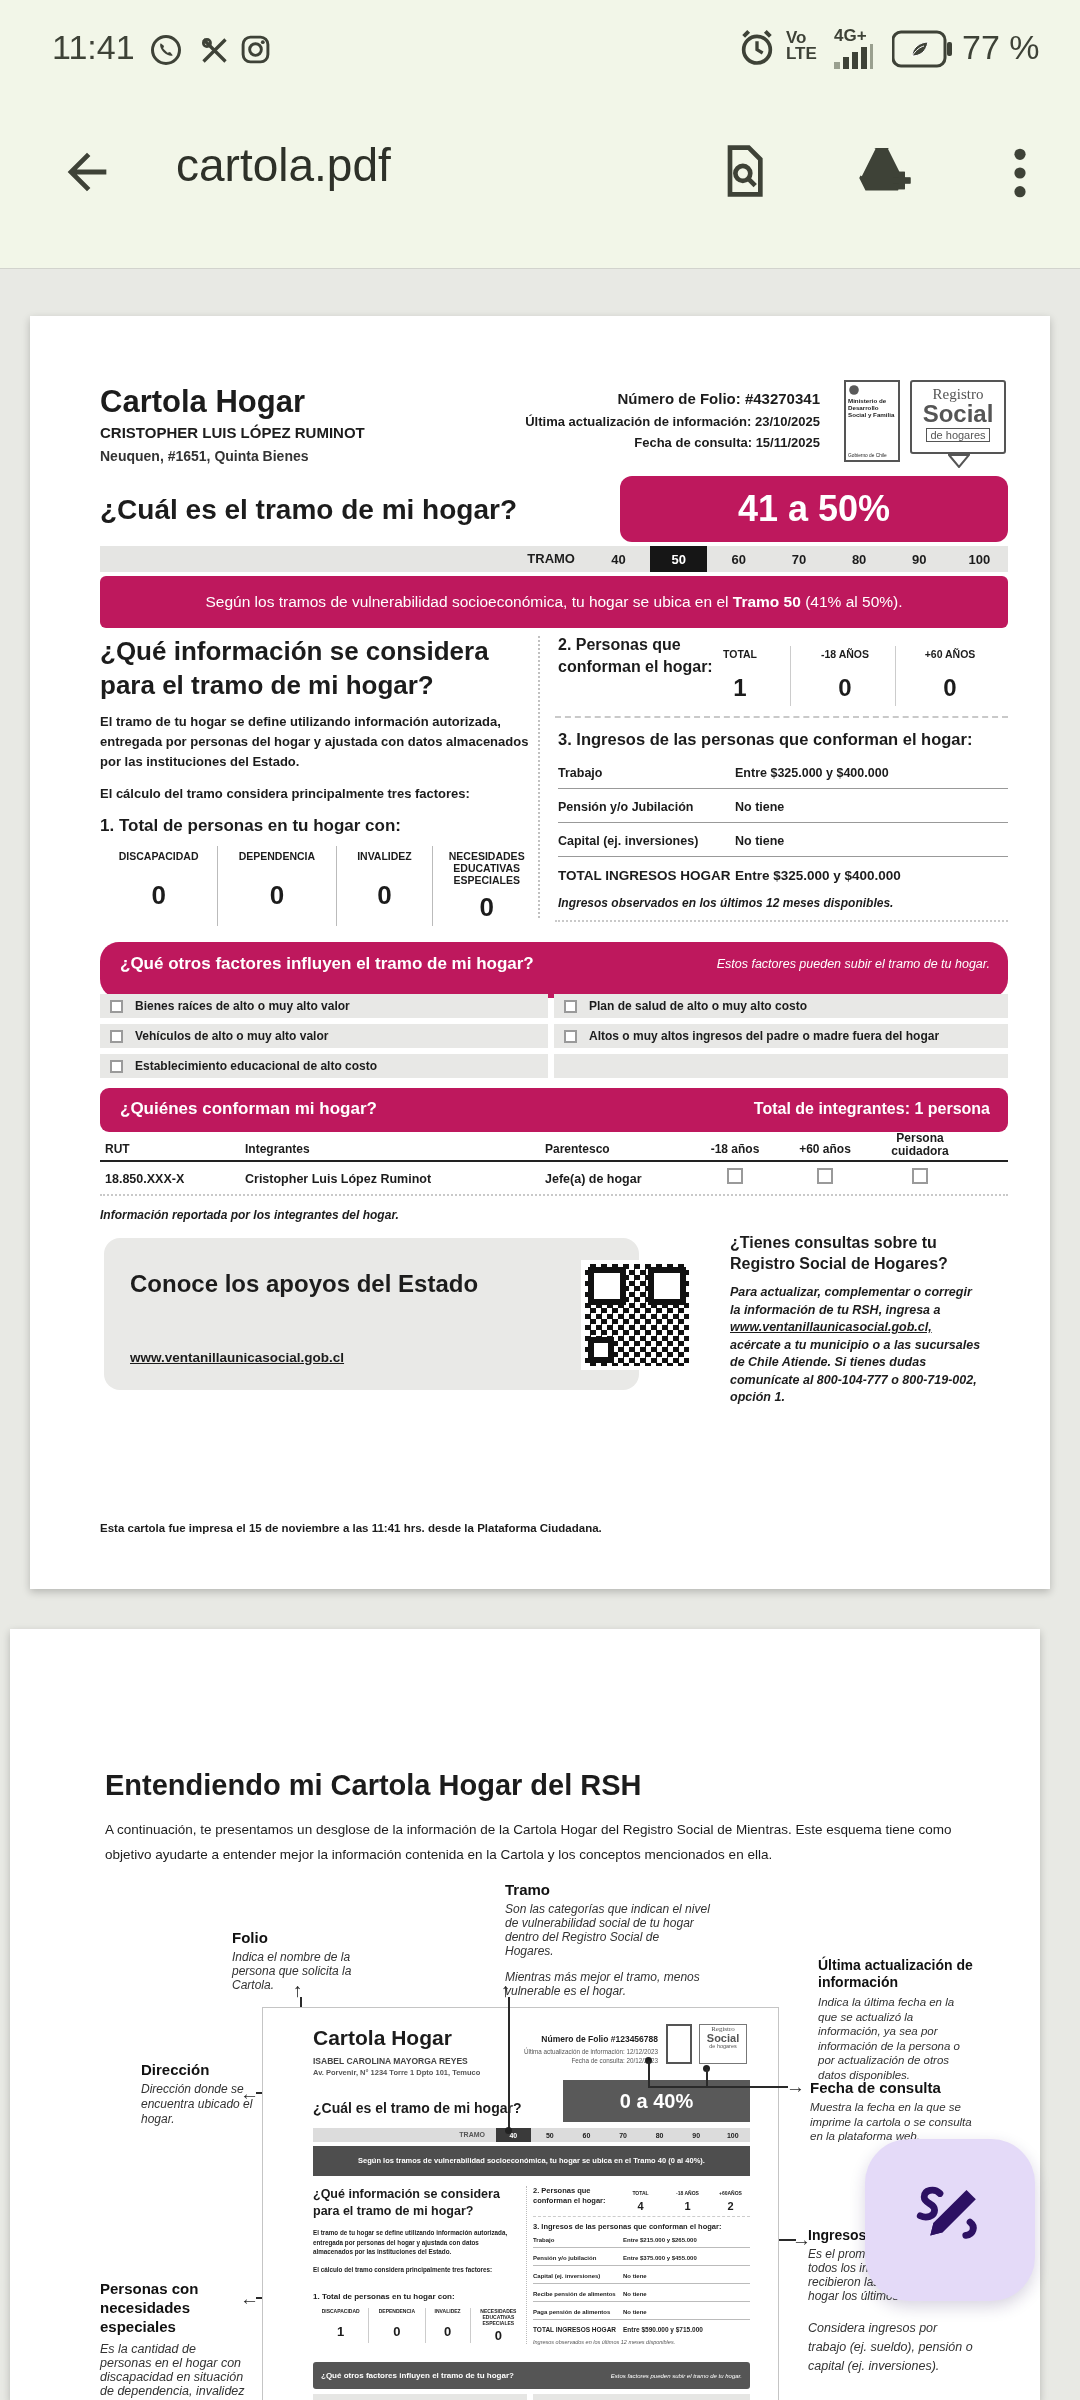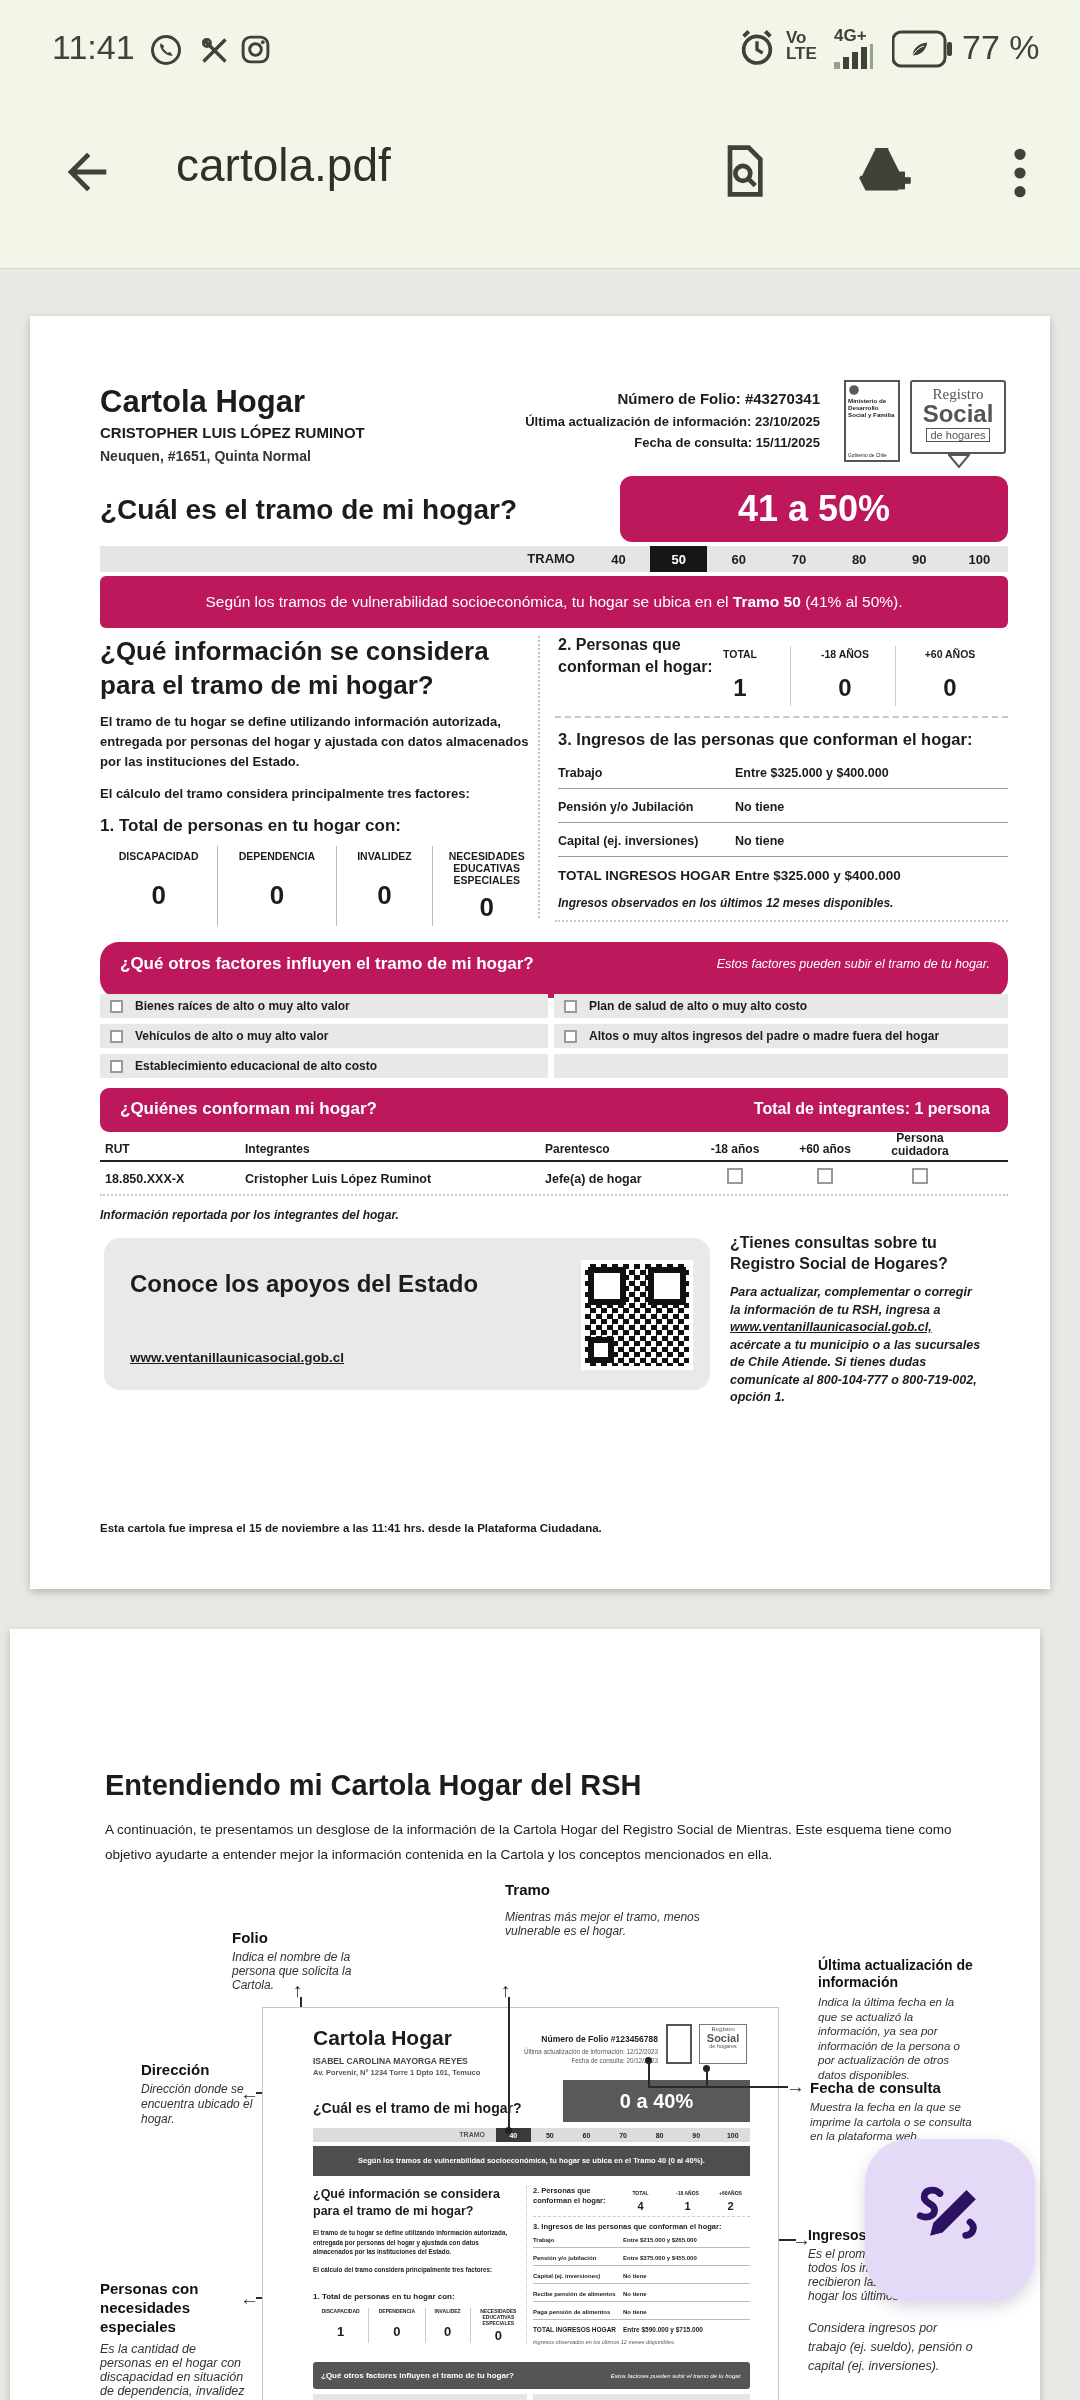--- a/index.html
+++ b/index.html
@@ -103,21 +103,21 @@
         <circle cx="6" cy="20" r="2.4" fill="#3E4237"></circle>
       </svg>
   </div>
 
   <div class="abs" style="left:0;top:268px;width:1080px;height:2132px;background:#E8E9E4;border-top:1px solid #d2d3cd">
 
     <div class="abs page" style="left:30px;top:47px;width:1020px;height:1273px">
 
       <div class="abs b" style="left:70px;top:68px;font-size:31px">Cartola Hogar</div>
       <div class="abs b" style="left:70px;top:108px;font-size:15px">CRISTOPHER LUIS LÓPEZ RUMINOT</div>
-      <div class="abs b" style="left:70px;top:132px;font-size:14px;color:#333">Neuquen, #1651, Quinta Normal</div>
+      <div class="abs b" style="left:70px;top:132px;font-size:14px;color:#333">Neuquen, #1651, Quinta Bienes</div>
       <div class="abs r b" style="left:430px;top:74px;width:360px;font-size:15px">Número de Folio: #43270341</div>
       <div class="abs r b" style="left:380px;top:98px;width:410px;font-size:13px">Última actualización de información: 23/10/2025</div>
       <div class="abs r b" style="left:430px;top:119px;width:360px;font-size:13px">Fecha de consulta: 15/11/2025</div>
 
       <div class="abs logoBox" style="left:814px;top:64px;width:56px;height:82px;font-size:6.2px;padding:2px">
         <svg width="12" height="12" viewBox="0 0 10 10">
             <circle cx="5" cy="5" r="4" fill="#5a5a5a"></circle>
           </svg>
         <div class="b" style="line-height:7px">Ministerio de Desarrollo Social y Familia</div>
         <div class="abs" style="left:2px;bottom:2px;font-size:4.8px">Gobierno de Chile</div>
@@ -244,21 +244,21 @@
       <div class="abs" style="left:70px;top:844px;width:908px;height:2px;background:#222"></div>
       <div class="abs b" style="left:75px;top:856px;font-size:12.5px">18.850.XXX-X</div>
       <div class="abs b" style="left:215px;top:856px;font-size:12.5px">Cristopher Luis López Ruminot</div>
       <div class="abs b" style="left:515px;top:856px;font-size:12.5px">Jefe(a) de hogar</div>
       <div class="abs cb" style="left:697px;top:852px;width:16px;height:16px"></div>
       <div class="abs cb" style="left:787px;top:852px;width:16px;height:16px"></div>
       <div class="abs cb" style="left:882px;top:852px;width:16px;height:16px"></div>
       <div class="abs" style="left:70px;top:878px;width:908px;border-top:2px dotted #c9c9c9"></div>
       <div class="abs b i" style="left:70px;top:892px;font-size:12px">Información reportada por los integrantes del hogar.</div>
 
-      <div class="abs" style="left:74px;top:922px;width:606px;height:152px;background:#E9E9E7;border-radius:16px">
+      <div class="abs" style="left:74px;top:922px;width:535px;height:152px;background:#E9E9E7;border-radius:16px">
         <div class="abs b" style="left:26px;top:32px;font-size:24px">Conoce los apoyos del Estado</div>
         <div class="abs b" style="left:26px;top:112px;font-size:13.5px;text-decoration:underline">www.ventanillaunicasocial.gob.cl</div>
       </div>
       <div class="abs qr" style="left:551px;top:944px;width:112px;height:110px;border:4px solid #fff">
           <span class="f3"></span>
         </div>
 
       <div class="abs b" style="left:700px;top:916px;width:270px;font-size:16px;line-height:21px">¿Tienes consultas sobre tu Registro Social de Hogares?</div>
       <div class="abs b i" style="left:700px;top:968px;width:252px;font-size:12.5px;line-height:17.5px"><span>Para actualizar, complementar o corregir la información de tu RSH, ingresa a </span><span style="text-decoration:underline">www.ventanillaunicasocial.gob.cl,</span><span> acércate a tu municipio o a las sucursales de Chile Atiende. Si tienes dudas comunícate al 800-104-777 o 800-719-002, opción 1.</span></div>
 
@@ -268,20 +268,21 @@
     <div class="abs page" style="left:10px;top:1360px;width:1030px;height:772px">
       <div class="abs b" style="left:95px;top:140px;font-size:29px">Entendiendo mi Cartola Hogar del RSH</div>
       <div class="abs" style="left:95px;top:188px;width:880px;font-size:13.5px;line-height:25px">A continuación, te presentamos un desglose de la información de la Cartola Hogar del Registro Social de Mientras.  Este esquema tiene como objetivo ayudarte a entender mejor la información contenida en la Cartola y los conceptos mencionados en ella.</div>
 
       <div class="abs" style="left:222px;top:300px;width:150px">
         <div class="annT" style="font-size:15px">Folio</div>
         <div class="annX" style="font-size:12px;line-height:14px;margin-top:4px">Indica el nombre de la persona que solicita la Cartola.</div>
       </div>
       <div class="abs" style="left:495px;top:252px;width:205px">
         <div class="annT" style="font-size:15px">Tramo</div>
+        <div class="annX" style="font-size:12px;line-height:14px;margin-top:4px">Son las categorías que indican el nivel de vulnerabilidad social de tu hogar dentro del Registro Social de Hogares.</div>
         <div class="annX" style="font-size:12px;line-height:14px;margin-top:12px">Mientras más mejor el tramo, menos vulnerable es el hogar.</div>
       </div>
       <div class="abs" style="left:808px;top:328px;width:155px">
         <div class="annT" style="font-size:14px;line-height:17px">Última actualización de información</div>
         <div class="annX" style="font-size:11.5px;line-height:14.5px;margin-top:4px">Indica la última fecha en la que se actualizó la información, ya sea por información de la persona o por actualización de otros datos disponibles.</div>
       </div>
       <div class="abs" style="left:800px;top:450px;width:165px">
         <div class="annT" style="font-size:15px">Fecha de consulta</div>
         <div class="annX" style="font-size:11.5px;line-height:14.5px;margin-top:4px">Muestra la fecha en la que se imprime la cartola o se consulta en la plataforma web.</div>
       </div>

